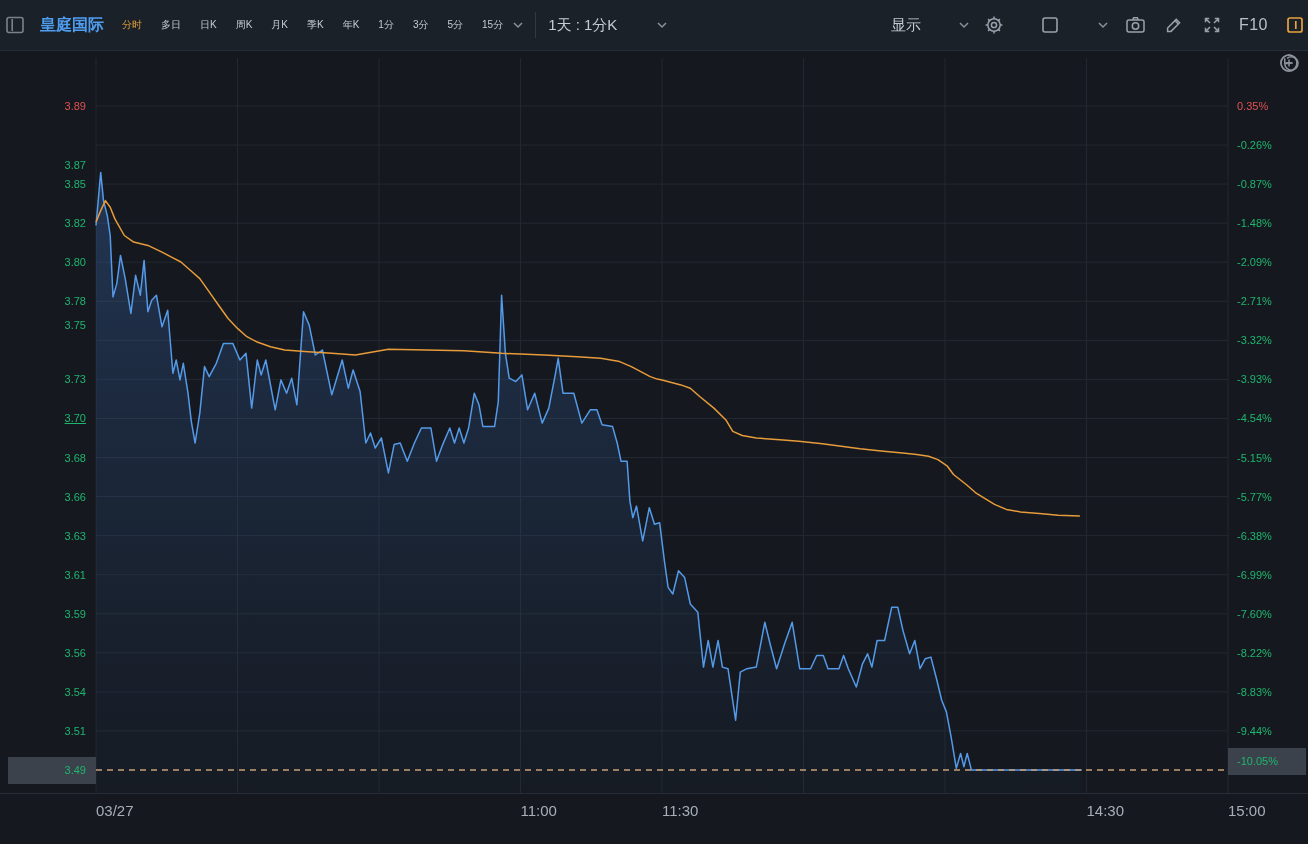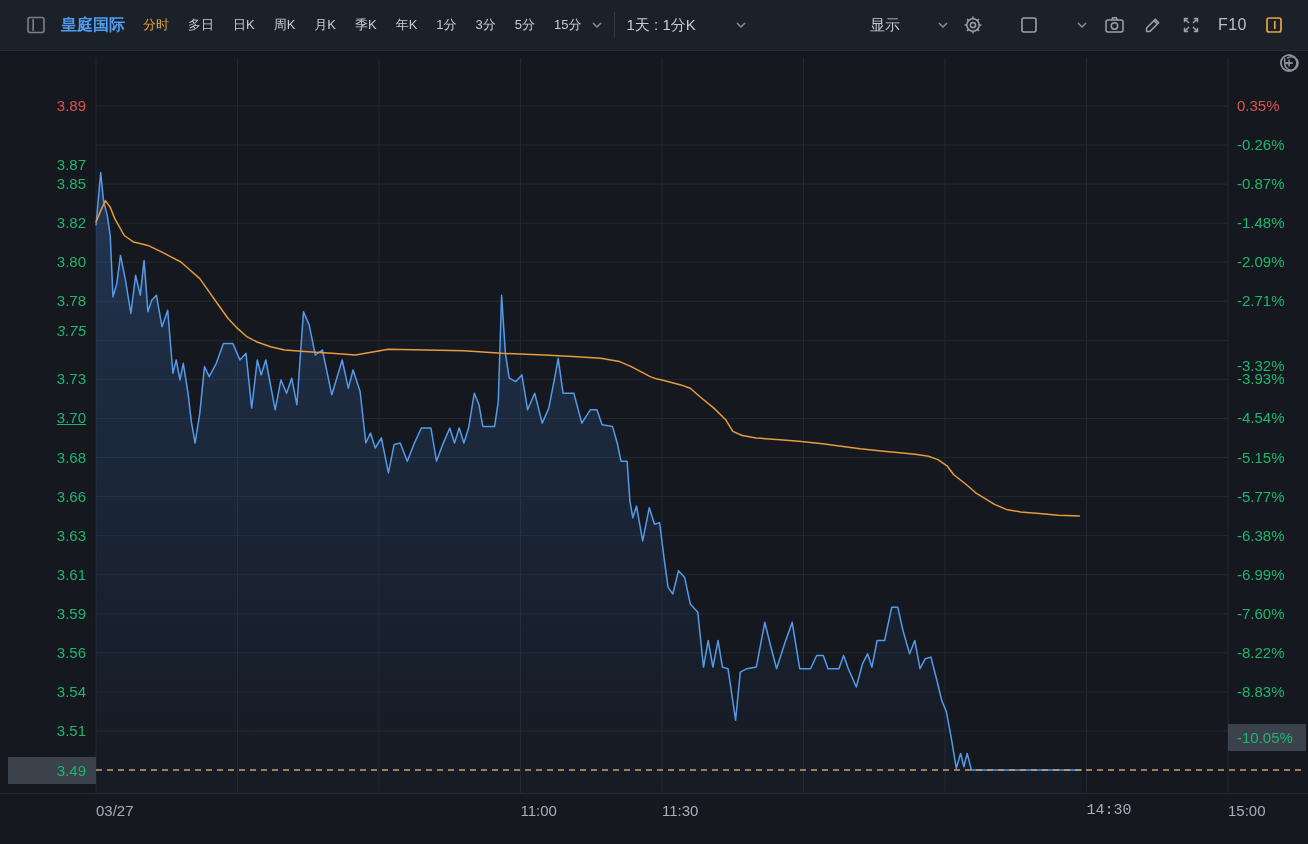--- a/index.html
+++ b/index.html
@@ -7,44 +7,44 @@
   .app{
     position:relative;width:1308px;height:844px;overflow:hidden;
     background:#15191f;
     font-family:"Liberation Sans","DejaVu Sans",sans-serif;
     -webkit-font-smoothing:antialiased;
   }
   
   .toolbar{
     position:absolute;left:0;top:0;width:1308px;height:51px;
     background:#1b2129;border-bottom:1px solid #272d36;
-    display:flex;align-items:center;padding:0 23px;
+    display:flex;align-items:center;padding:0 2px;
   }
   .tbtn{display:flex;align-items:center;background:none;border:none;padding:0;cursor:pointer;gap:34px;}
   .icon-btn svg{display:block;}
   .panel-icon{margin:0 6px 0 2px;}
   .stock-name{color:#4f9df0;font-size:16px;font-weight:bold;margin:0 6px 0 8px;white-space:nowrap;cursor:pointer;}
   .tabs{display:flex;align-items:center;margin-left:12px;}
-  .tab{color:#c6ccd4;font-size:13px;margin-right:19px;white-space:nowrap;cursor:pointer;}
+  .tab{color:#c6ccd4;font-size:10px;margin-right:19px;white-space:nowrap;cursor:pointer;}
   .tab.active{color:#e8a33d;}
   .chev{margin-left:-9px;margin-right:10px;display:flex;align-items:center;}
   .vsep{width:1px;height:26px;background:#323944;margin:0 12px 0 2px;}
   .interval{color:#c6ccd4;font-size:15px;display:flex;align-items:center;white-space:nowrap;}
   .interval .lbl{margin-right:6px;}
   .toolbar-right{margin-left:auto;display:flex;align-items:center;}
   .toolbar-right .tbtn{margin-left:16px;}
   .display-btn{color:#c6ccd4;font-size:15px;}
   .display-btn .lbl{margin-right:4px;}
   .gear-btn{margin-left:14px !important;}
   .square-btn{margin-left:34px !important;}
   .f10{color:#b9c0c9;font-size:16px;letter-spacing:0.5px;}
   
   .chart{position:absolute;left:0;top:51px;width:1308px;height:793px;background:#15191f;}
   .chart svg{position:absolute;left:0;top:0;}
-  .axis-label{position:absolute;height:22px;line-height:22px;font-size:15px;white-space:nowrap;}
+  .axis-label{position:absolute;height:22px;line-height:22px;font-size:11px;white-space:nowrap;}
   .price-label{left:0;width:86px;text-align:right;}
   .pct-label{left:1237px;text-align:left;}
   .lab-up{color:#e05052;}
   .lab-down{color:#1fb56d;}
   .lab-box{background:#3b424b;}
   .price-label.lab-box{left:8px;width:88px;padding-right:10px;height:27px;line-height:27px;}
   .pct-label.lab-box{left:1228px;width:78px;padding-left:9px;height:27px;line-height:27px;}
   .time-label{position:absolute;top:751px;color:#a7aeb8;font-size:15px;white-space:nowrap;}
   .zoom-controls{position:absolute;right:8px;top:2px;display:flex;align-items:center;}
   .zoom-controls .tbtn{margin-left:7px;}
@@ -178,58 +178,58 @@
         <polyline points="96.0,222.2 100.7,210.6 105.4,200.6 110.2,207.3 114.9,218.9 124.3,235.5 133.7,242.1 147.9,245.4 162.0,252.1 171.5,257.1 180.9,262.0 190.3,270.3 199.8,278.6 209.2,291.9 218.6,305.2 228.1,318.5 237.5,328.4 246.9,336.7 256.4,341.7 270.5,346.7 284.7,350.0 308.3,351.7 331.8,353.3 355.4,355.0 388.4,349.2 426.2,350.0 463.9,350.8 501.6,353.3 544.1,355.0 577.1,356.7 600.7,358.3 619.6,361.6 631.3,366.6 640.8,371.6 650.2,376.6 657.3,379.1 662.0,379.9 680.9,384.9 690.3,388.2 699.7,396.5 713.9,408.1 725.7,419.7 732.8,431.4 742.2,435.5 756.3,438.0 779.9,439.7 798.8,441.3 822.4,443.8 841.2,446.3 860.1,448.8 883.7,451.3 902.6,452.9 916.7,454.6 928.5,456.3 937.9,459.6 947.4,466.2 953.5,474.5 966.2,484.5 975.7,492.8 985.1,498.6 994.5,504.4 1006.3,509.4 1020.5,511.9 1039.3,513.5 1058.2,515.2 1079.9,516.0" fill="none" stroke="#e79b3a" stroke-width="1.5" stroke-linejoin="round"></polyline>
         <line x1="96" y1="770" x2="1306" y2="770" stroke="#c8a078" stroke-width="1.4" stroke-dasharray="6 5"></line>
       </svg>
     <div id="leftAxis">
         <div class="axis-label price-label lab-up" style="top: 44px;">3.89</div>
         <div class="axis-label price-label lab-down" style="top: 83.0588px; margin-top: 20px;">3.87</div>
         <div class="axis-label price-label lab-down" style="top: 122.118px;">3.85</div>
         <div class="axis-label price-label lab-down" style="top: 161.176px;">3.82</div>
         <div class="axis-label price-label lab-down" style="top: 200.235px; padding-left: 44px;">3.80</div>
         <div class="axis-label price-label lab-down" style="top: 239.294px;">3.78</div>
-        <div class="axis-label price-label lab-down" style="top: 269px; font-style: italic;">3.75</div>
+        <div class="axis-label price-label lab-down" style="top: 263px;">3.75</div>
         <div class="axis-label price-label lab-down" style="top: 317.412px;">3.73</div>
         <div class="axis-label price-label lab-down" style="top: 356.471px; text-decoration: underline;">3.70</div>
         <div class="axis-label price-label lab-down" style="top: 395.529px;">3.68</div>
         <div class="axis-label price-label lab-down" style="top: 434.588px;">3.66</div>
         <div class="axis-label price-label lab-down" style="top: 473.647px;">3.63</div>
         <div class="axis-label price-label lab-down" style="top: 512.706px;">3.61</div>
         <div class="axis-label price-label lab-down" style="top: 551.765px;">3.59</div>
         <div class="axis-label price-label lab-down" style="top: 590.824px;">3.56</div>
         <div class="axis-label price-label lab-down" style="top: 629.882px;">3.54</div>
         <div class="axis-label price-label lab-down" style="top: 668.941px;">3.51</div>
         <div class="axis-label price-label lab-down lab-box" style="top: 705.5px; text-align: right;">3.49</div>
       </div>
     <div id="rightAxis">
         <div class="axis-label pct-label lab-up" style="top: 44px;">0.35%</div>
         <div class="axis-label pct-label lab-down" style="top: 83.0588px;">-0.26%</div>
         <div class="axis-label pct-label lab-down" style="top: 122.118px;">-0.87%</div>
         <div class="axis-label pct-label lab-down" style="top: 161.176px;">-1.48%</div>
         <div class="axis-label pct-label lab-down" style="top: 200.235px;">-2.09%</div>
         <div class="axis-label pct-label lab-down" style="top: 239.294px;">-2.71%</div>
-        <div class="axis-label pct-label lab-down" style="top: 278.353px; margin-top: 26px;">-3.32%</div>
+        <div class="axis-label pct-label lab-down" style="top: 278.353px;">-3.32%</div>
         <div class="axis-label pct-label lab-down" style="top: 317.412px;">-3.93%</div>
         <div class="axis-label pct-label lab-down" style="top: 356.471px;">-4.54%</div>
         <div class="axis-label pct-label lab-down" style="top: 395.529px;">-5.15%</div>
         <div class="axis-label pct-label lab-down" style="top: 434.588px;">-5.77%</div>
         <div class="axis-label pct-label lab-down" style="top: 473.647px;">-6.38%</div>
         <div class="axis-label pct-label lab-down" style="top: 512.706px;">-6.99%</div>
         <div class="axis-label pct-label lab-down" style="top: 551.765px;">-7.60%</div>
         <div class="axis-label pct-label lab-down" style="top: 590.824px;">-8.22%</div>
         <div class="axis-label pct-label lab-down" style="top: 629.882px;">-8.83%</div>
         <div class="axis-label pct-label lab-down" style="top: 668.941px;">-9.44%</div>
-        <div class="axis-label pct-label lab-down lab-box" style="top: 673px;">-10.05%</div>
+        <div class="axis-label pct-label lab-down lab-box" style="top: 697px;">-10.05%</div>
       </div>
     <div id="timeAxis">
         <div class="time-label" style="left: 96px;">03/27</div>
         <div class="time-label" style="left: 520.5px;">11:00</div>
         <div class="time-label" style="left: 662px;">11:30</div>
-        <div class="time-label" style="left: 1086.5px; font-family: Liberation Mono, monospace;">14:30</div>
+        <div class="time-label" style="left: 1086.5px;">14:30</div>
         <div class="time-label" style="left: 1228px;">15:00</div>
       </div>
 
     <div class="zoom-controls">
       <button class="tbtn icon-btn">
         <svg width="21" height="21" viewBox="0 0 22 22" fill="none" stroke="#8a919b" stroke-width="1.6">
           <path d="M6 5.5V11h5.5"></path>
             <path d="M6 11a7 7 0 1 0 2.5-5.4"></path>
         </svg>
       </button>

